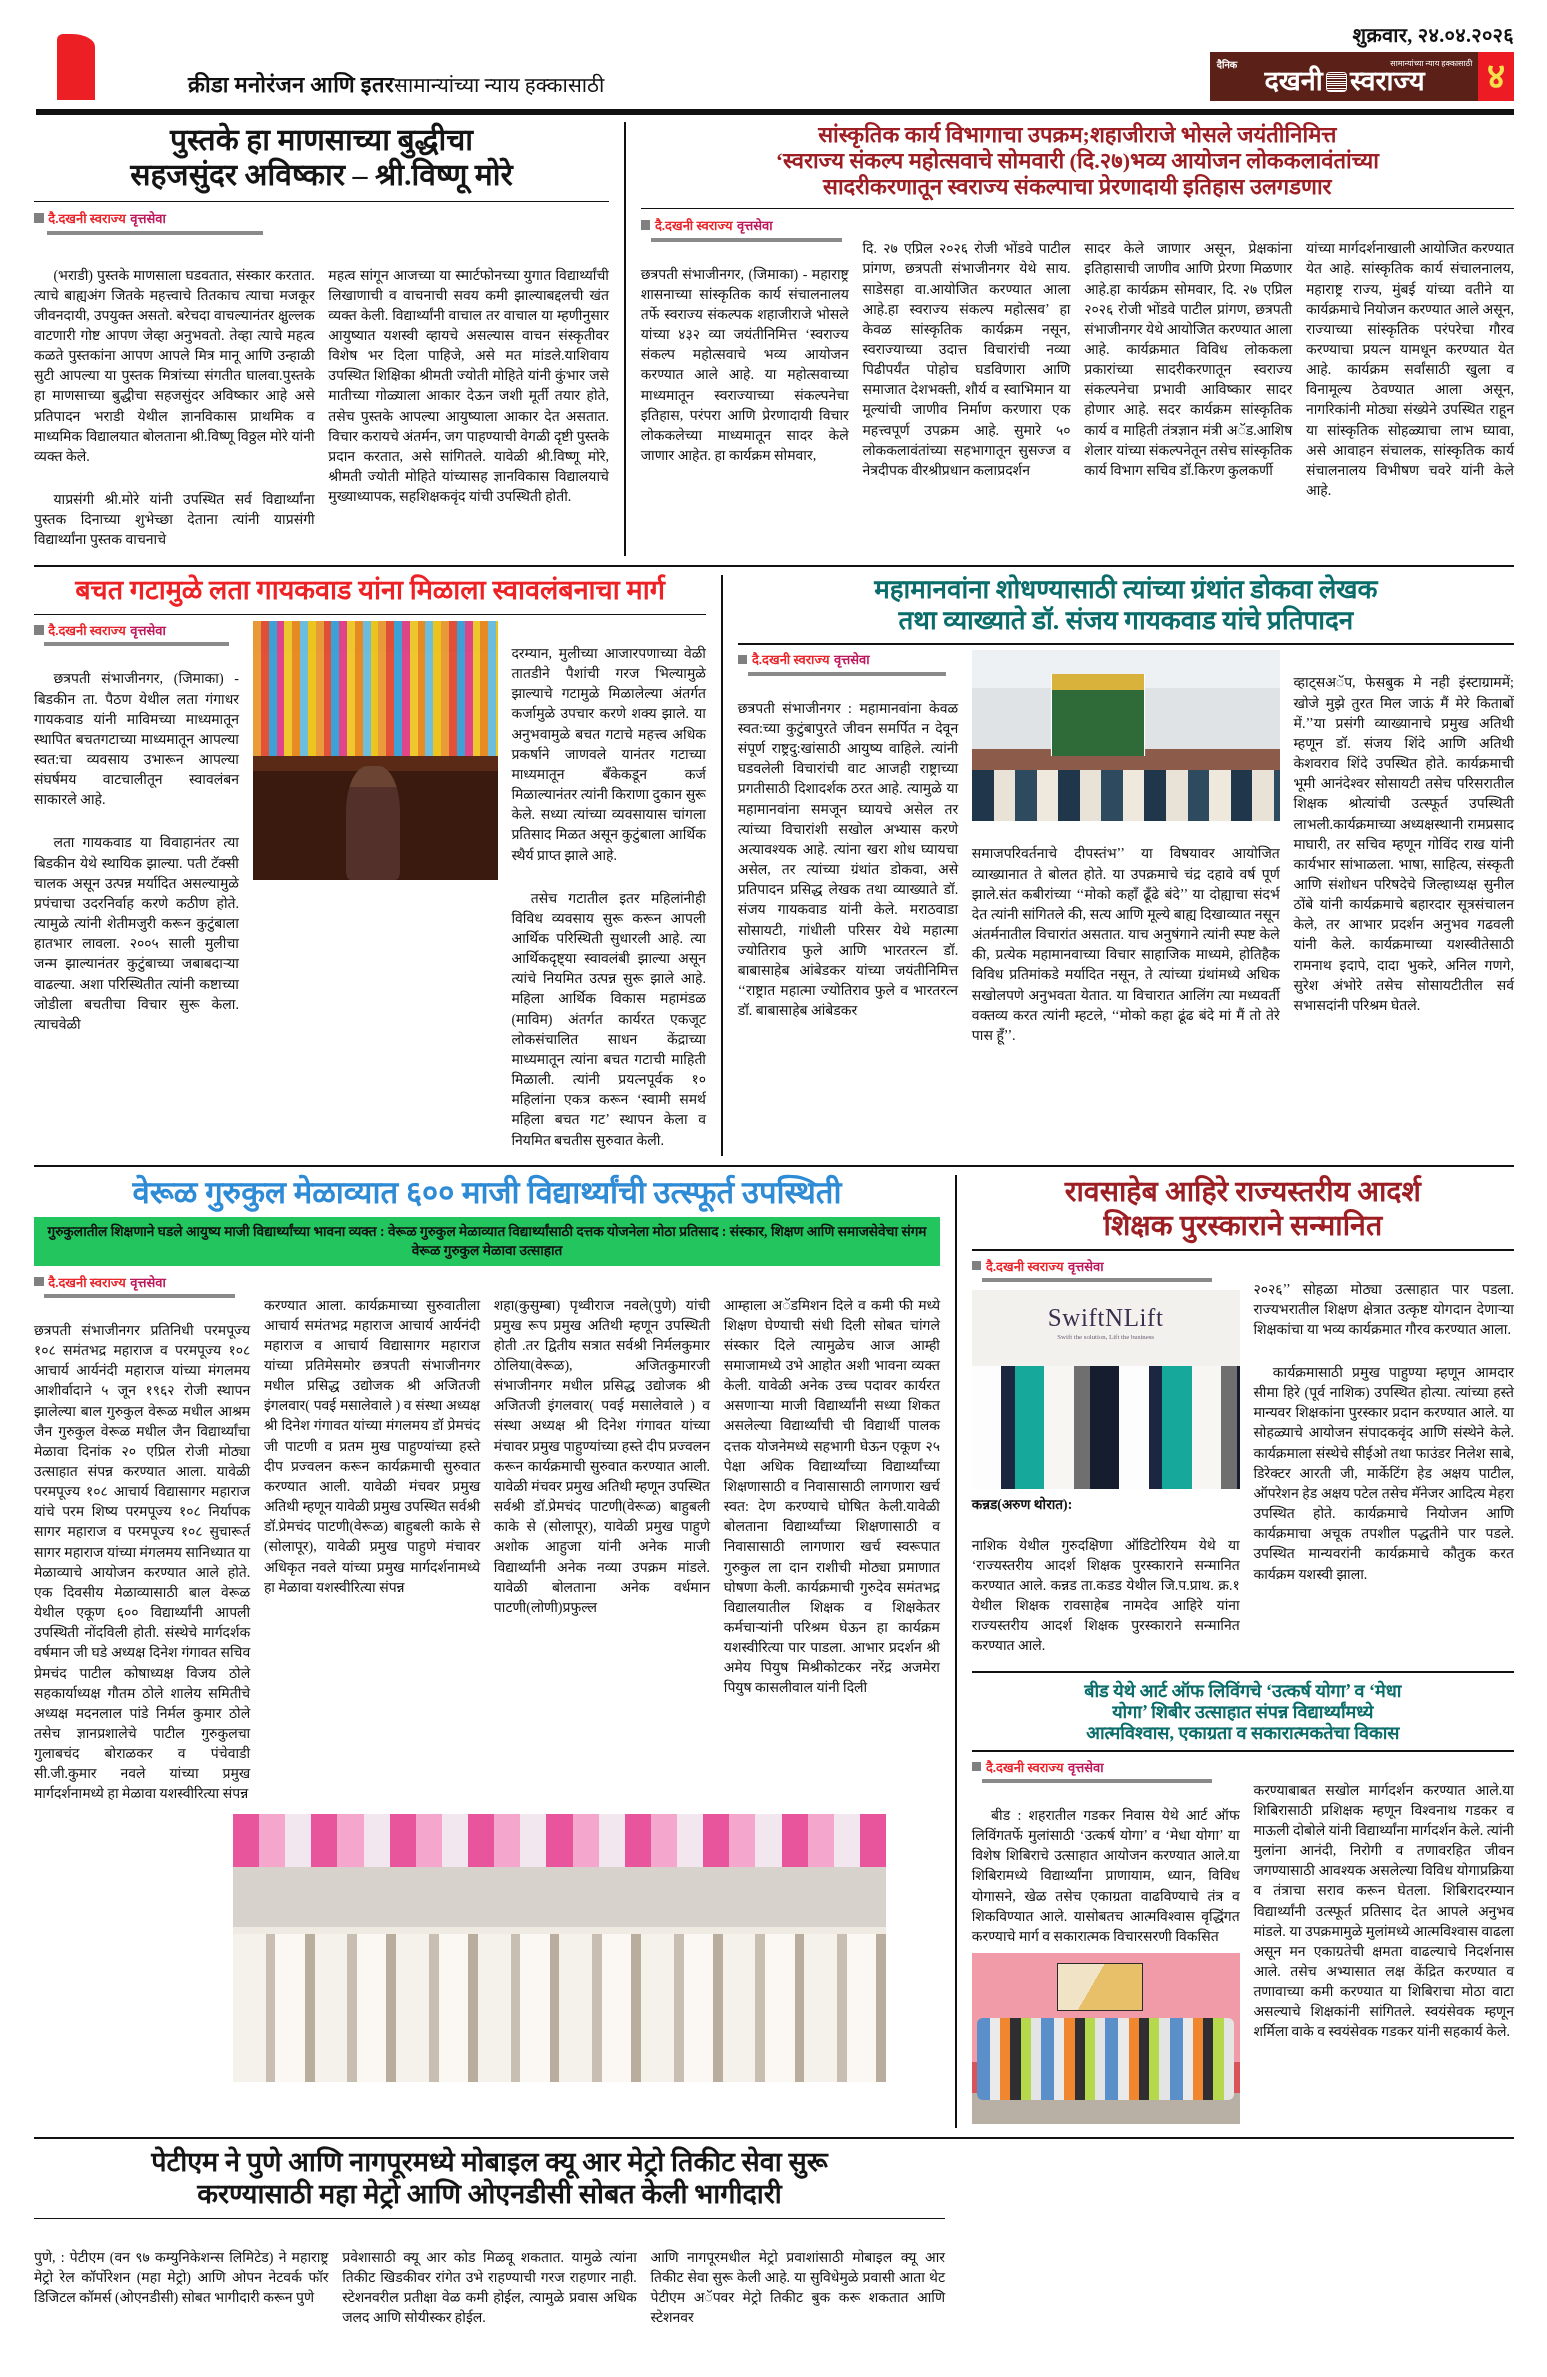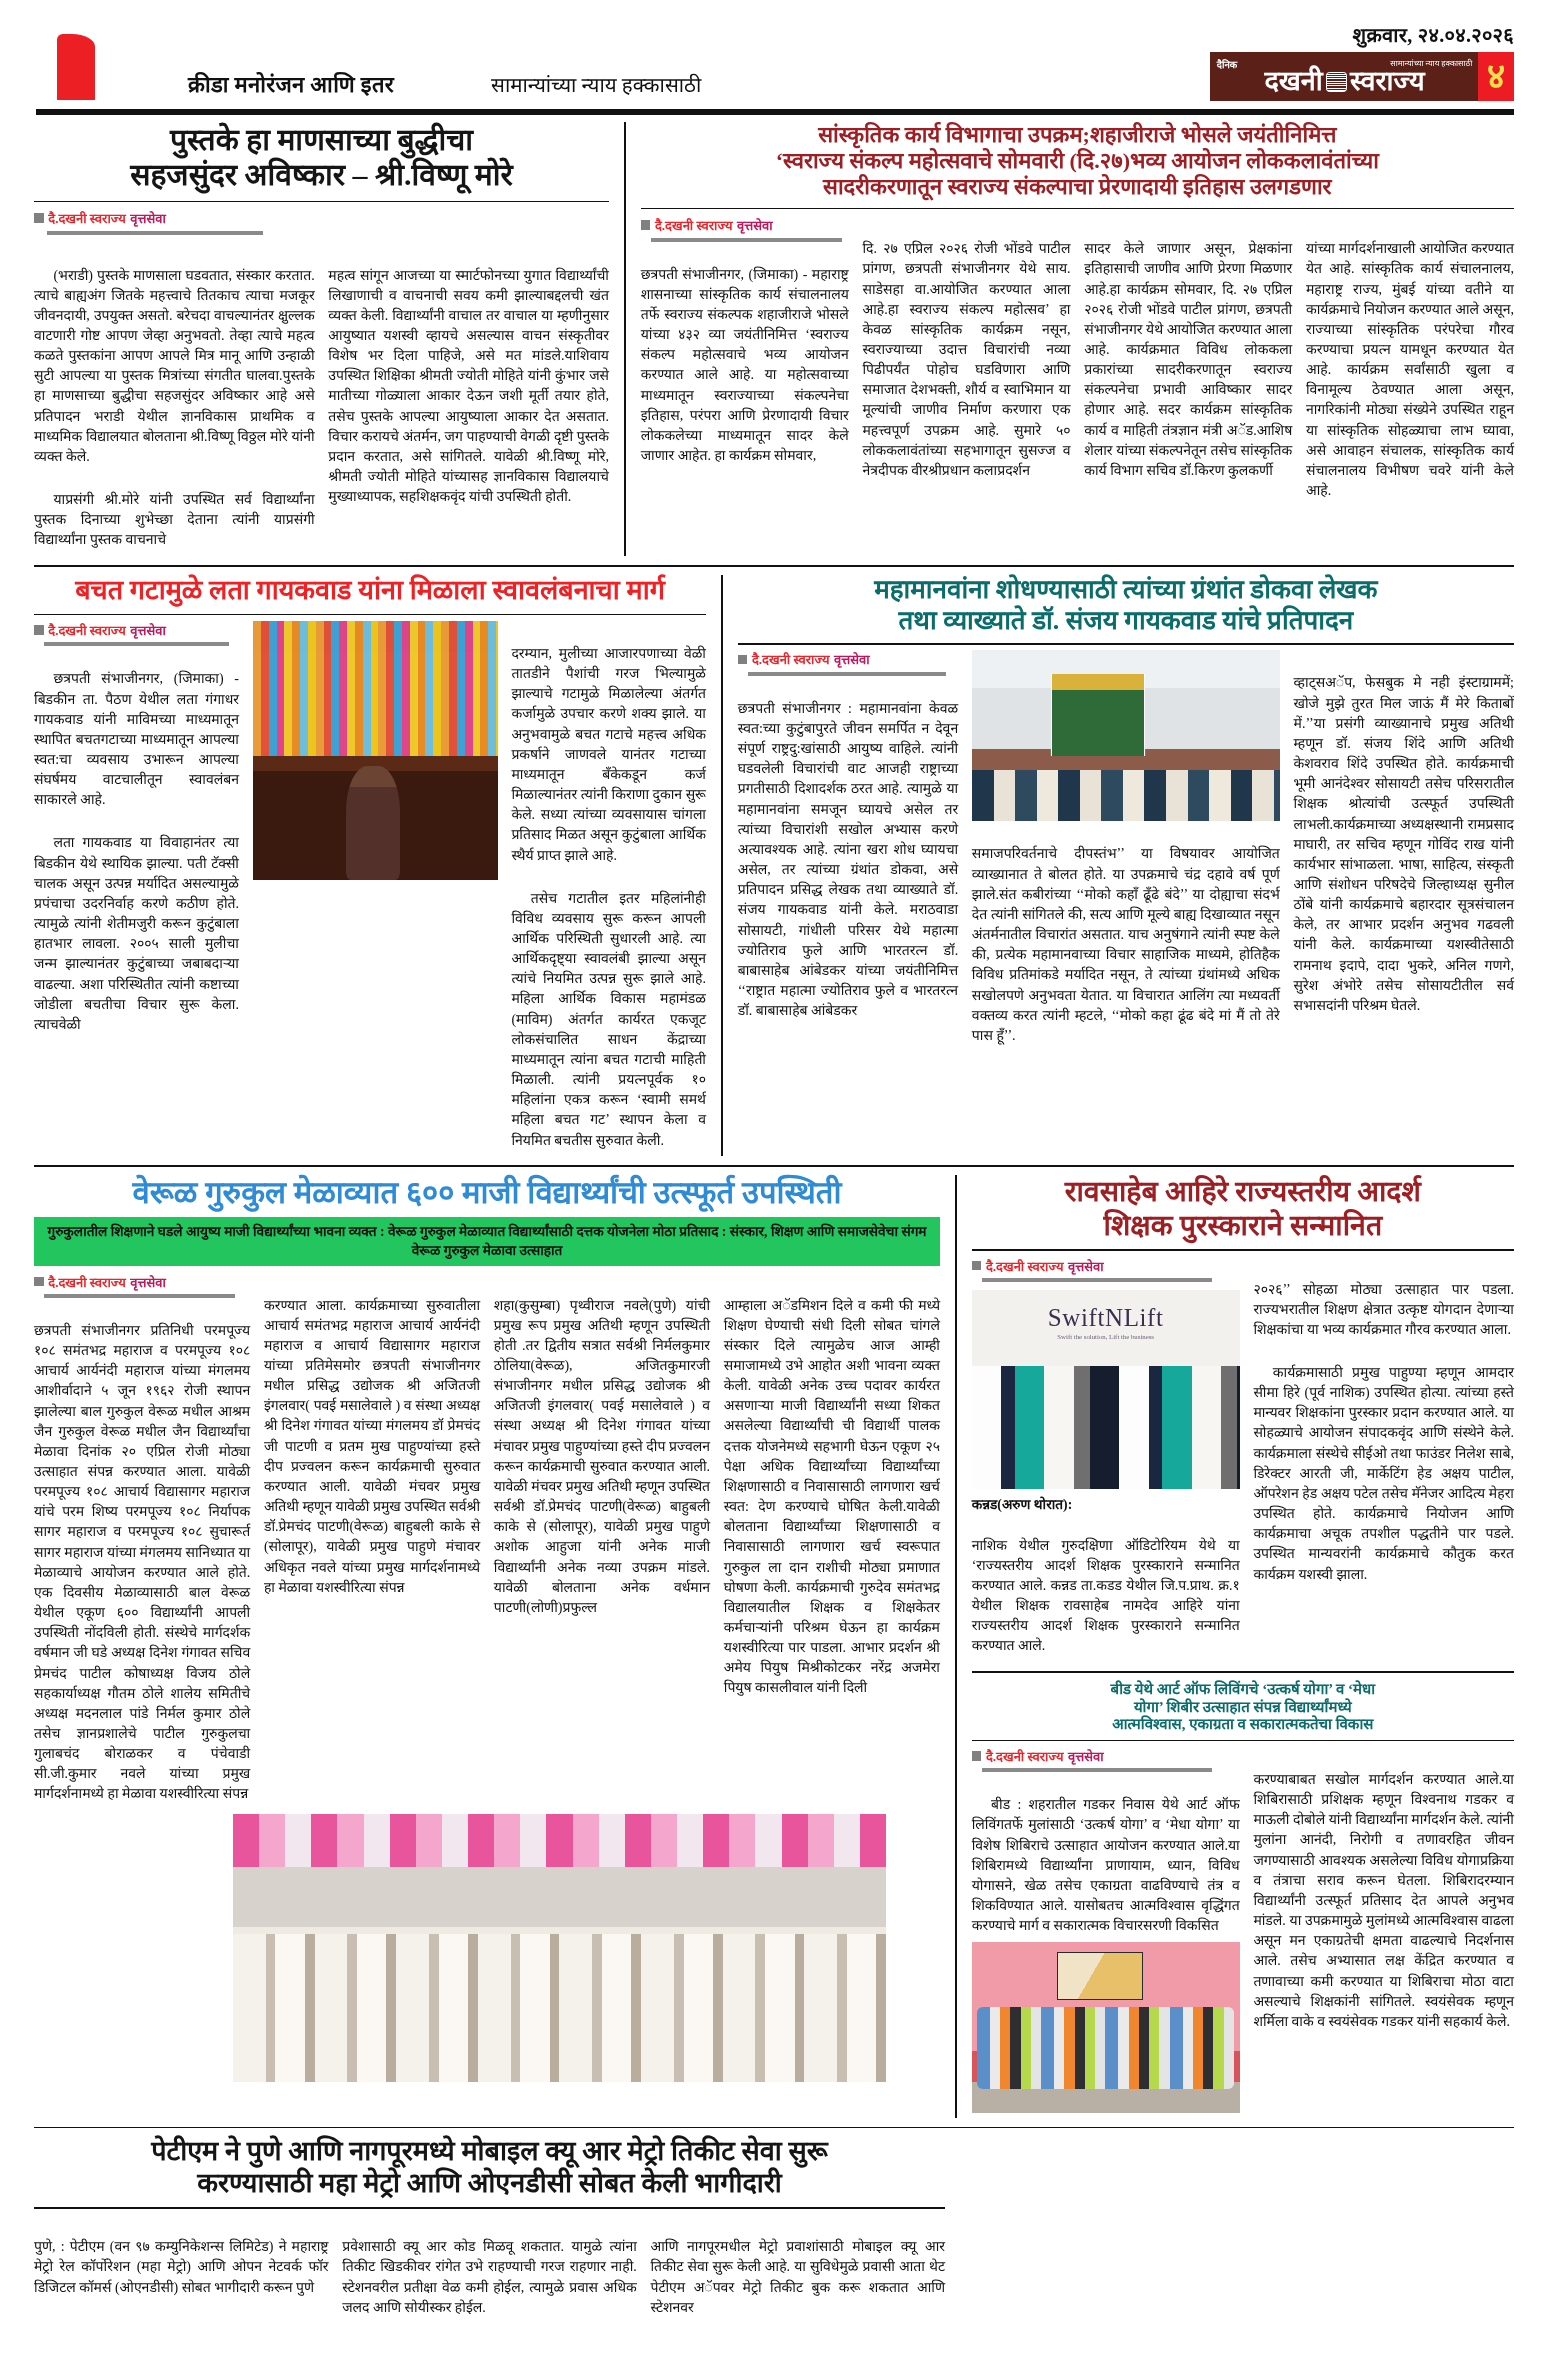--- a/index.html
+++ b/index.html
@@ -33,21 +33,20 @@
     width: 38px; height: 66px;
     background: #ec2024;
     border-top-right-radius: 23px 12.5px;
     border-top-left-radius: 5.7px;
   }
   .mh-center {
     position: absolute;
     left: 188px; bottom: 8px;
     display: flex;
     align-items: baseline;
-    gap: 97px;
   }
   .mh-section {
     font-family: "Liberation Serif", serif;
     font-weight: bold;
     font-size: 22px;
     letter-spacing: 0.3px;
     color: #111;
     white-space: nowrap;
   }
   .mh-tagline-big {
@@ -543,21 +542,21 @@
             <div class="col">
               <p class="bt">२०२६’’ सोहळा मोठ्या उत्साहात पार पडला. राज्यभरातील शिक्षण क्षेत्रात उत्कृष्ट योगदान देणाऱ्या शिक्षकांचा या भव्य कार्यक्रमात गौरव करण्यात आला.</p>
               <p class="bt indent">कार्यक्रमासाठी प्रमुख पाहुण्या म्हणून आमदार सीमा हिरे (पूर्व नाशिक) उपस्थित होत्या. त्यांच्या हस्ते मान्यवर शिक्षकांना पुरस्कार प्रदान करण्यात आले. या सोहळ्याचे आयोजन संपादकवृंद आणि संस्थेने केले. कार्यक्रमाला संस्थेचे सीईओ तथा फाउंडर निलेश साबे, डिरेक्टर आरती जी, मार्केटिंग हेड अक्षय पाटील, ऑपरेशन हेड अक्षय पटेल तसेच मॅनेजर आदित्य मेहरा उपस्थित होते. कार्यक्रमाचे नियोजन आणि कार्यक्रमाचा अचूक तपशील पद्धतीने पार पडले. उपस्थित मान्यवरांनी कार्यक्रमाचे कौतुक करत कार्यक्रम यशस्वी झाला.</p>
             </div>
           </div>
         </div>
 
         <div class="hrule"></div>
 
         <div>
-          <h2 class="hl hl-teal" style="font-size:15px;">
+          <h2 class="hl hl-teal" style="font-size:18px;">
             <span>बीड येथे आर्ट ऑफ लिविंगचे ‘उत्कर्ष योगा’ व ‘मेधा</span><br>
             <span>योगा’ शिबीर उत्साहात संपन्न  विद्यार्थ्यांमध्ये</span><br>
             <span>आत्मविश्वास, एकाग्रता व सकारात्मकतेचा विकास</span>
           </h2>
           <div style="height:1.7px;background:#111;margin:5.7px 0 5.7px;"></div>
 
           <div class="cols">
             <div class="col" style="flex:0 0 268px;">
               <div class="byline">
                 <span class="sq"></span>

